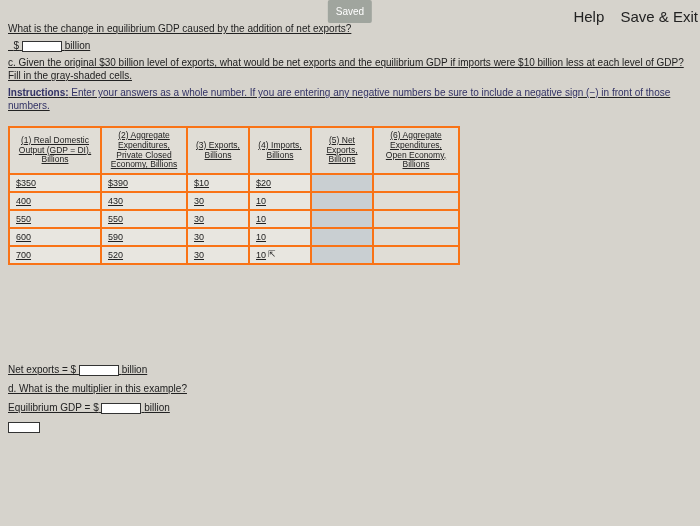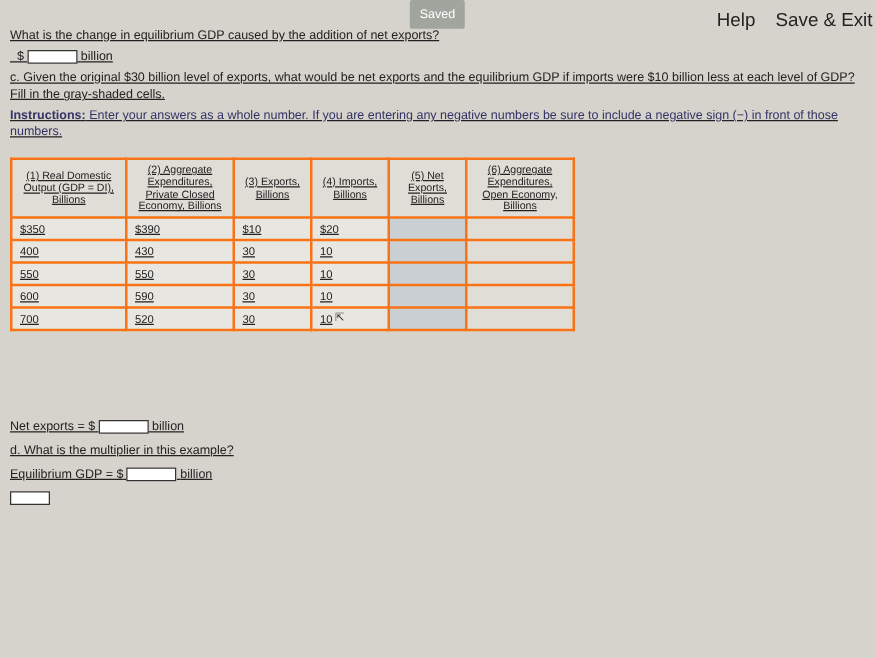--- a/index.html
+++ b/index.html
@@ -61,21 +61,21 @@
     vertical-align: middle;
   }
   th {
     font-weight: normal;
     background: #e0ddd6;
     line-height: 1.15;
     font-size: 8.5px;
   }
   .blank-col { background: #c9cfd2; width: 62px; }
   .blank-col-last { background: #e0ddd6; width: 78px; }
-  .bottom-section { margin-top: 70px; }
+  .bottom-section { margin-top: 98px; }
   .bottom-section .line { margin: 6px 0; }
   .cursor-icon {
     display:inline-block;
     font-size:9px;
     color:#333;
     transform: translate(2px,-1px);
   }
 </style>
 </head>
 <body>

